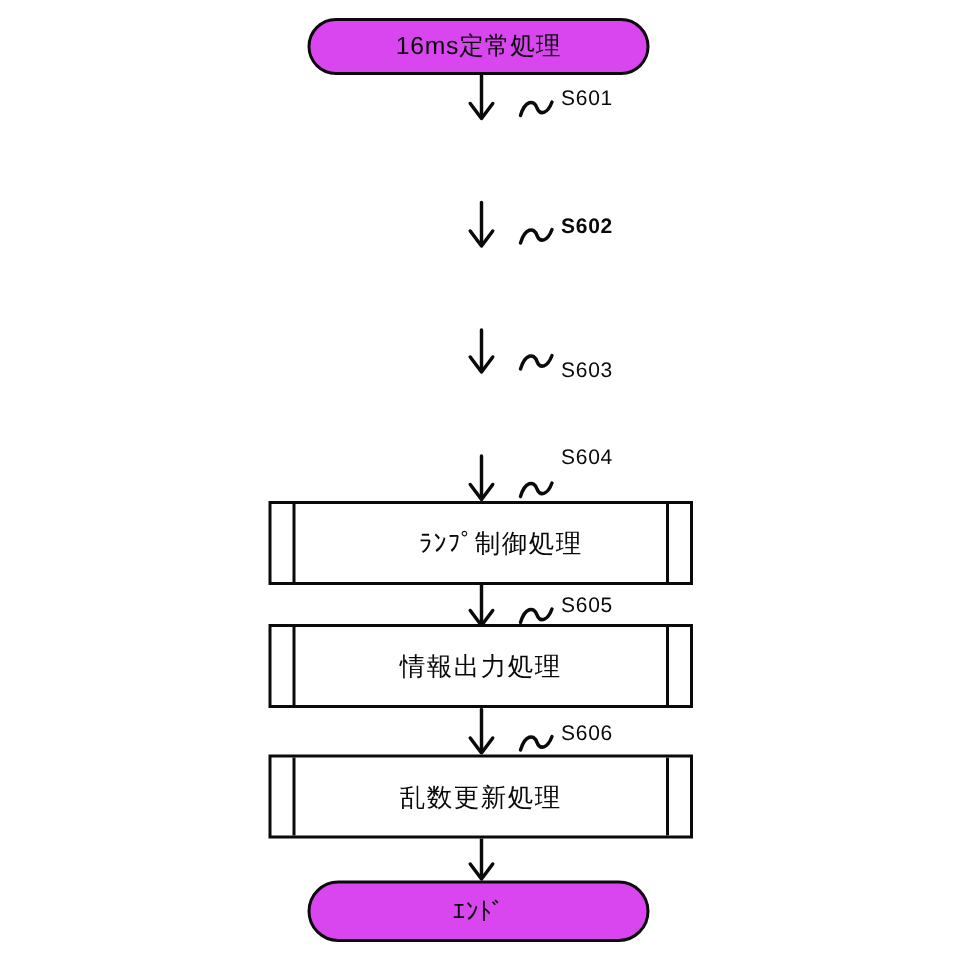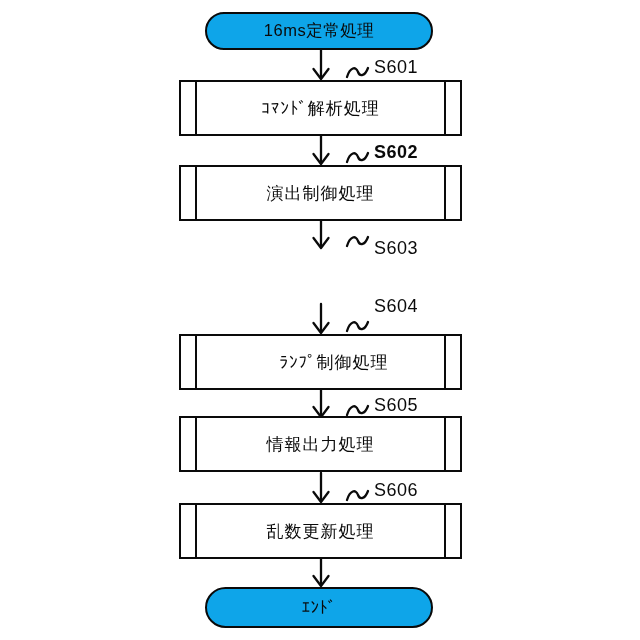--- a/index.html
+++ b/index.html
@@ -13,21 +13,21 @@
   }
   .overlay{
     position:absolute;left:0;top:0;width:640px;height:640px;
     pointer-events:none;
   }
   .terminal{
     position:absolute;left:205px;width:228px;height:38px;
     border:2.4px solid #0a0a0a;border-radius:21px;
     box-sizing:border-box;
     display:flex;align-items:center;justify-content:center;
-    background:#0ea5e9;
+    background:#d946ef;
   }
   .terminal .tlabel{
     font-size:16.5px;letter-spacing:0.5px;white-space:nowrap;
   }
   .pbox{
     position:absolute;left:179px;width:283px;height:56px;
     border:2.4px solid #0a0a0a;
     box-sizing:border-box;
     display:flex;align-items:center;justify-content:center;
     background:#ffffff;
@@ -35,21 +35,21 @@
   .pbox::before,.pbox::after{
     content:"";position:absolute;top:0;bottom:0;width:2.2px;background:#0a0a0a;
   }
   .pbox::before{left:14px;}
   .pbox::after{right:14px;}
   .ptext{
     font-size:17px;letter-spacing:1px;white-space:nowrap;
   }
   .sid{
     position:absolute;left:374px;
-    font-size:18px;letter-spacing:0.5px;white-space:nowrap;
+    font-size:14px;letter-spacing:0.5px;white-space:nowrap;
   }
 </style>
 </head>
 <body>
 
 <div class="canvas">
 
   <svg class="overlay" viewBox="0 0 640 640" fill="none" stroke="#0a0a0a" stroke-width="2.3" stroke-linecap="round" stroke-linejoin="round">
 
     <g>
@@ -87,28 +87,22 @@
     <path transform="translate(345,318)" d="M2,13 C5,3 11,2 13,8 C15,13 20,12 23,4"></path>
     <path transform="translate(345,402)" d="M2,13 C5,3 11,2 13,8 C15,13 20,12 23,4"></path>
     <path transform="translate(345,487)" d="M2,13 C5,3 11,2 13,8 C15,13 20,12 23,4"></path>
   </svg>
 
   <div class="terminal" style="top:12px;">
     <span class="tlabel">16ms定常処理</span>
   </div>
 
   <span class="sid" style="top:57px;">S601</span>
-  <div class="pbox" style="top:80px;">
-    <span class="ptext">ｺﾏﾝﾄﾞ解析処理</span>
-  </div>
 
   <span class="sid" style="top:142px;font-weight:bold;">S602</span>
-  <div class="pbox" style="top:165px;">
-    <span class="ptext">演出制御処理</span>
-  </div>
 
   <span class="sid" style="top:226px;margin-top:12px;">S603</span>
 
   <span class="sid" style="top:296px;">S604</span>
   <div class="pbox" style="top:334px;padding-left:27px;">
     <span class="ptext">ﾗﾝﾌﾟ制御処理</span>
   </div>
 
   <span class="sid" style="top:395px;">S605</span>
   <div class="pbox" style="top:416px;">

